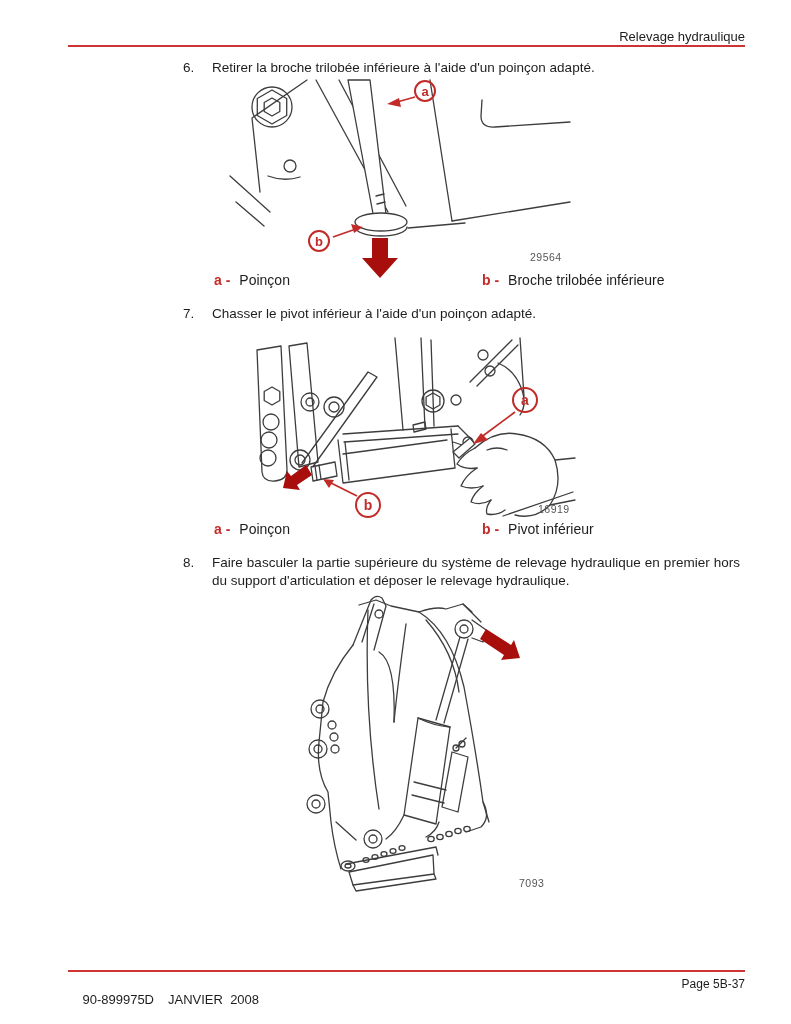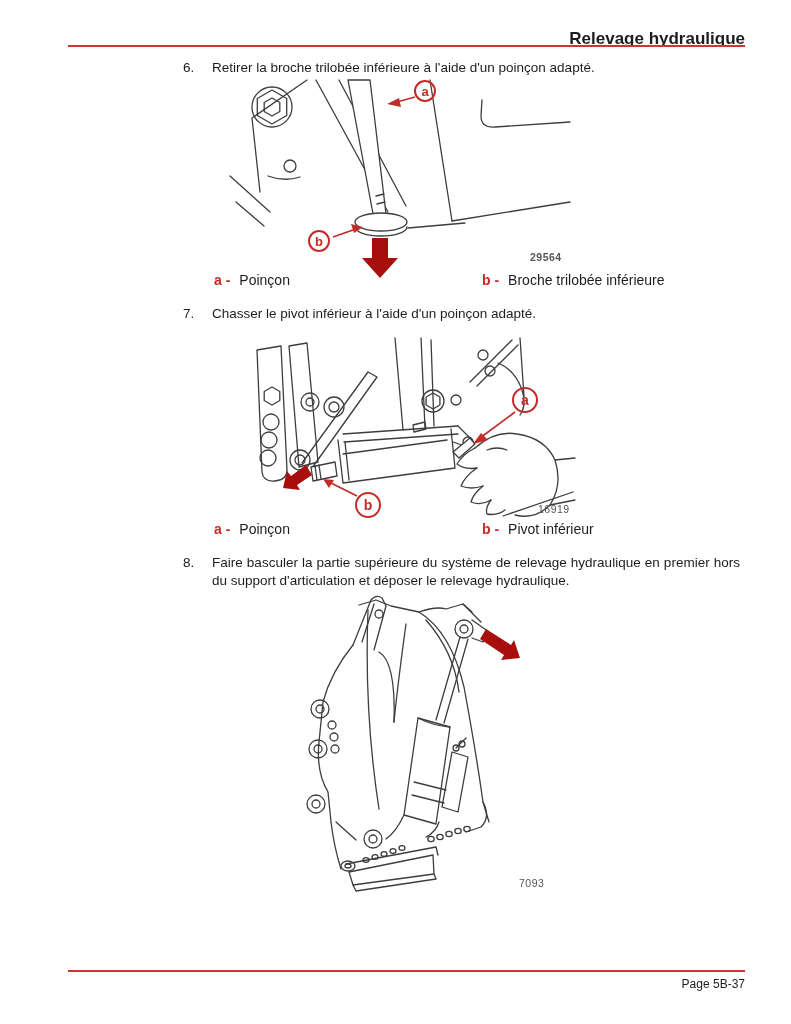--- a/index.html
+++ b/index.html
@@ -4,21 +4,21 @@
 <style>
   :root{
     --rule-red:#cc3533; --callout-red:#c22b28; --arrow-red:#a80f0c;
     --ink:#1d1d1d; --line-art:#3d3d3d; --fig-number-gray:#555555;
   }
   *{margin:0;padding:0;box-sizing:border-box;}
   body{background:#e8e8e8;font-family:"Liberation Sans",sans-serif;}
   .page{position:relative;width:791px;height:1024px;background:#ffffff;margin:0 auto;overflow:hidden;color:var(--ink);}
 
   
-  .header-title{position:absolute;top:29px;right:46px;font-size:17px;font-weight:bold;color:var(--ink);text-align:center;}
+  .header-title{position:absolute;top:29px;right:46px;font-size:13px;font-weight:normal;color:var(--ink);text-align:center;}
   .rule{position:absolute;left:68px;width:677px;height:2px;background:var(--rule-red);}
   .rule.top{top:45px;}
   .rule.bottom{top:970px;}
 
   
   .step{position:absolute;left:183px;display:flex;font-size:13.5px;line-height:18px;color:var(--ink);}
   .step-num{flex:none;width:29px;}
   .step-body{width:528px;text-align:justify;}
   .step.s6{top:59px;} .step.s7{top:305px;} .step.s8{top:554px;}
 
@@ -93,21 +93,21 @@
       <line class="red-line" x1="185" y1="17" x2="167" y2="22"></line>
       <polygon class="red-fill" points="157,24 169,18 171,27"></polygon>
 
       <line class="red-line" x1="103" y1="157" x2="123" y2="150"></line>
       <polygon class="red-fill" points="133,147 121,144 124,153"></polygon>
 
       <polygon class="dark-arrow" points="142,158 158,158 158,178 168,178 150,198 132,178 142,178"></polygon>
     </svg>
     <div class="callout" style="left:184px;top:0px;">a</div>
     <div class="callout" style="left:78px;top:150px;">b</div>
-    <span class="fignum" style="left:300px;top:171px;font-weight:bold;">29564</span>
+    <span class="fignum" style="left:300px;top:171px;">29564</span>
   </figure>
 
   <div class="cap c1a">
     <span class="cap-label">a -</span><span class="cap-text">Poinçon</span>
   </div>
   <div class="cap c1b">
     <span class="cap-label">b -</span><span class="cap-text">Broche trilobée inférieure</span>
   </div>
 
   <div class="step s7">
@@ -256,15 +256,18 @@
         <circle class="art" cx="97" cy="247" r="4"></circle>
       <ellipse class="art" cx="72" cy="274" rx="7" ry="5"></ellipse>
         <ellipse class="art" cx="72" cy="274" rx="3" ry="2"></ellipse>
 
       <polygon class="dark-arrow" points="204,47 228,63 225,68 244,66 238,48 235,53 210,37"></polygon>
     </svg>
     <span class="fignum" style="left:243px;top:285px;">7093</span>
   </figure>
 
   <div class="rule bottom"></div>
+  <div class="footer-left">
+    <span>90-899975D</span><span class="date">JANVIER  2008</span>
+  </div>
   <div class="footer-right">Page 5B-37</div>
 
 </div>
 
 </body></html>

